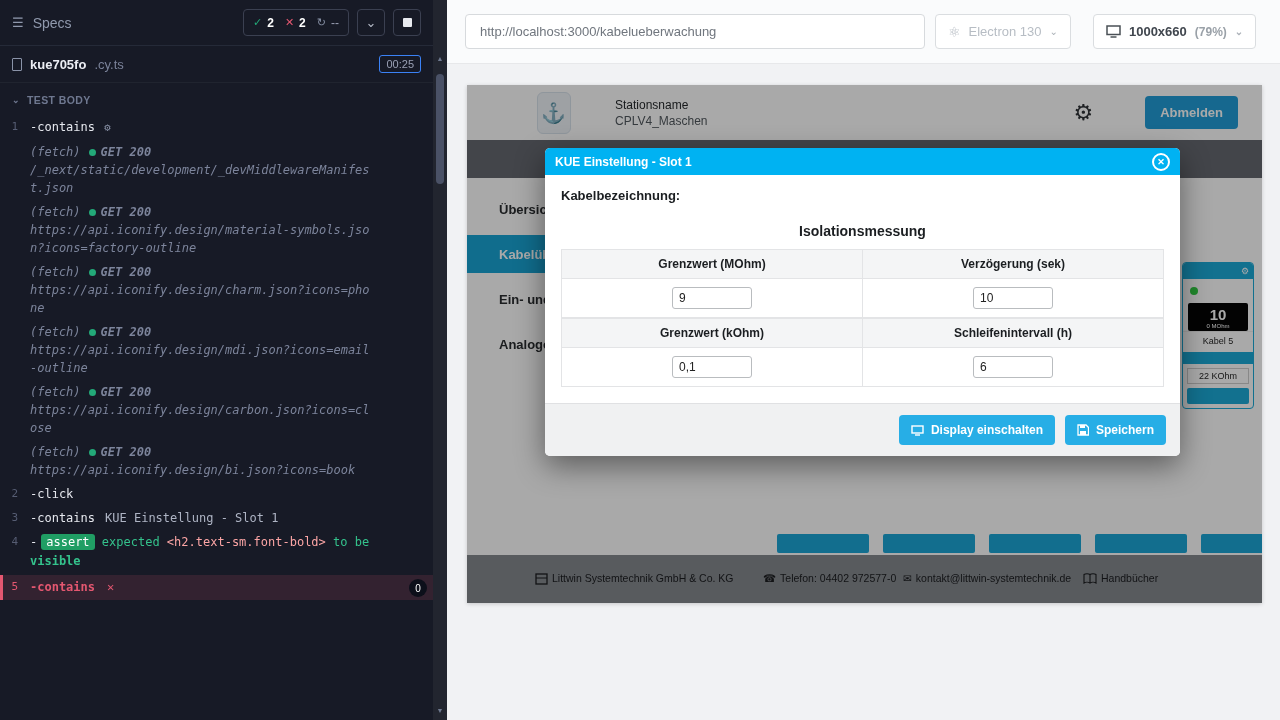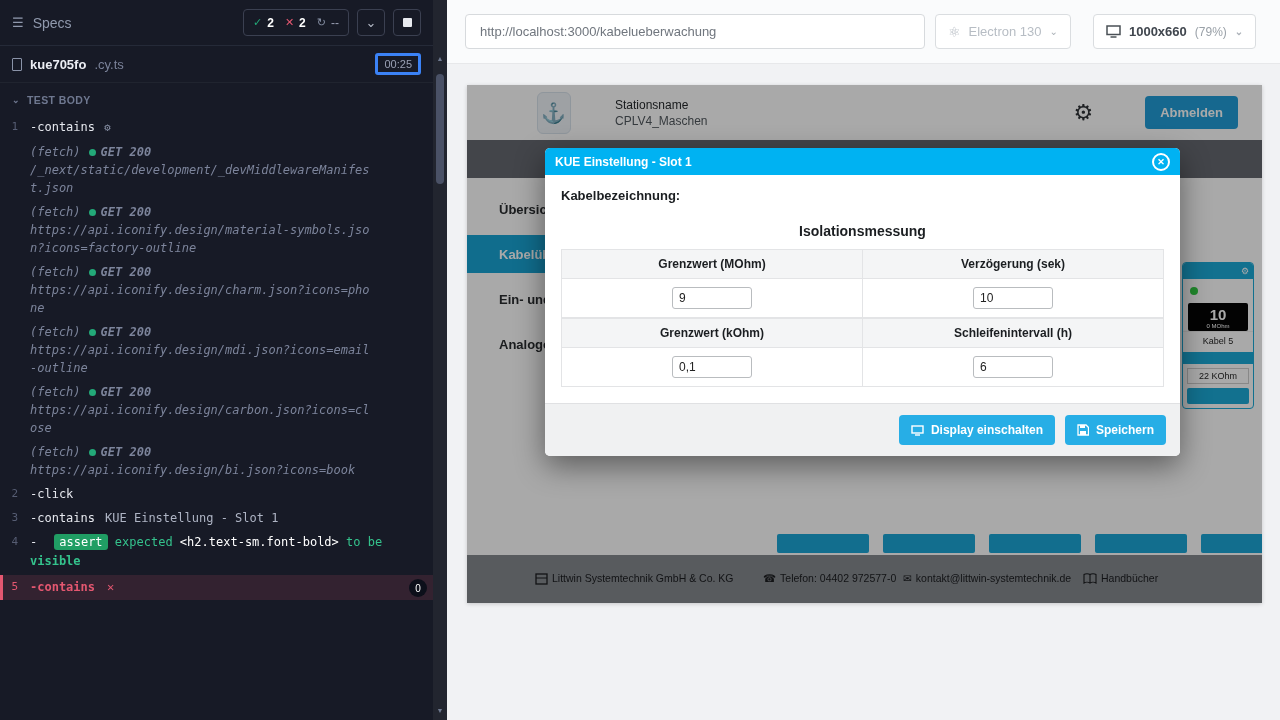--- a/index.html
+++ b/index.html
@@ -18,60 +18,60 @@
   .stat .ic{font-size:11px;font-weight:normal}
   .ic-pass{color:#23a878}.ic-fail{color:#e45770}.ic-pend{color:#8a93a8}
   .stat.pending b{color:#9aa0b4;font-weight:normal}
   .icon-btn{width:28px;height:27px;border:1px solid #3b4051;border-radius:4px;background:transparent;color:#b6bcc9;display:flex;align-items:center;justify-content:center;font-size:13px;cursor:pointer}
   .stop-sq{width:9px;height:9px;background:#e8eaef;border-radius:1px;display:block}
   .rep-spec{height:37px;display:flex;align-items:center;justify-content:space-between;padding:0 12px;border-bottom:1px solid #20242f;flex-shrink:0}
   .spec-left{display:flex;align-items:center;gap:8px}
   .doc-icon{width:10px;height:13px;border:1px solid #8a93a8;border-radius:1px}
   .spec-name{color:#eceef4;font-weight:bold;font-size:13px}
   .spec-ext{color:#7a8299;font-size:13px}
-  .timer{border:3px solid #3b82f6;color:#9aa0b4;border-radius:3px;font-size:11px;padding:2px 6px}
+  .timer{border:1px solid #3b82f6;color:#9aa0b4;border-radius:3px;font-size:11px;padding:2px 6px}
   .rep-section{display:flex;align-items:center;gap:7px;color:#6f7890;font-size:10.5px;font-weight:bold;letter-spacing:.4px;padding:11px 12px 7px;flex-shrink:0}
   .rep-section .chev{font-size:9px}
   .cmd-log{flex:1;font-family:"DejaVu Sans Mono",monospace;font-size:12px;padding-top:2px;overflow:hidden}
   .cmd-row{display:flex;align-items:flex-start;padding:3px 6px 3px 0;min-height:22px}
   .cmd-row .ln{width:30px;flex-shrink:0;text-align:right;padding-right:12px;color:#565d73;padding-top:2px;font-size:11px}
   .cmd-body{flex:1;color:#d4d7e0;line-height:1.5;padding-right:8px}
   .cmd-name{color:#e6e8ee}
   .cmd-args{color:#aeb4c4;margin-left:10px}
   .gear-mini{color:#8a93a8;margin-left:9px;font-size:11px}
   .fetch .cmd-body{color:#7c849b;font-style:italic}
   .f-label{margin-right:8px}
   .f-status{font-weight:bold}
   .f-url{display:block;max-width:345px;overflow-wrap:break-word;word-break:break-all}
   .dot{display:inline-block;width:7px;height:7px;border-radius:50%;background:#23a878;margin-right:5px}
   .assert .cmd-body{line-height:1.65}
   .dash{color:#e6e8ee}
-  .assert-pill{background:#209e64;color:#fff;padding:1px 5px;border-radius:3px;margin-left:17px}
+  .assert-pill{background:#209e64;color:#fff;padding:1px 5px;border-radius:3px;margin-left:4px}
   .a-green{color:#34c28c}
   .a-state{font-weight:bold}
-  .a-target{color:#ffffff}
+  .a-target{color:#fca5a5}
   .failed{background:rgba(228,87,112,.14);border-left:3px solid #e45770}
   .failed .ln{width:27px;color:#e45770}
   .failed .cmd-name{color:#e45770;font-weight:bold}
   .fail-mark{color:#e45770;margin-left:12px}
   .count-badge{margin-left:auto;background:#0c0f1a;color:#fff;min-width:18px;height:18px;border-radius:50%;font-size:10px;display:flex;align-items:center;justify-content:center;font-family:"Liberation Sans",sans-serif;margin-top:1px}
   .rep-scrollbar{width:14px;background:#22252f;display:flex;flex-direction:column;align-items:center;padding:54px 0 4px;position:relative}
   .sb-arrow{color:#707a90;font-size:7px;line-height:10px}
   .sb-spacer{flex:1}
   .sb-thumb{position:absolute;top:74px;left:3px;width:8px;height:110px;background:#4a5166;border-radius:4px}
 
   
   .aut{flex:1;display:flex;flex-direction:column}
   .toolbar{height:64px;background:#fafbfc;border-bottom:1px solid #e7e8ea;display:flex;align-items:center;padding:0 18px;flex-shrink:0}
   .url-input{width:460px;height:35px;border:1px solid #d7dadd;border-radius:4px;background:#fff;color:#70767e;font-size:13px;padding:0 14px;outline:none}
   .sel{height:35px;background:#fff;border:1px solid #dadde0;border-radius:4px;display:flex;align-items:center;padding:0 12px;gap:8px;font-size:13px}
   .browser-sel{margin-left:10px;color:#b7bdc4}
   .atom-icon{font-size:14px;color:#b7bdc4}
   .viewport-sel{margin-left:22px;color:#40464e;font-weight:bold}
-  .vp-zoom{color:#9aa1a8;font-weight:normal;font-size:12px}
+  .vp-zoom{color:#9aa1a8;font-weight:bold;font-size:12px}
   .chev-sm{color:#aab0b7;font-size:10px}
 
   .app{position:relative;width:795px;height:518px;margin:21px 0 0 20px;background:#fff;overflow:hidden;box-shadow:0 1px 4px rgba(0,0,0,.18)}
   .app-header{height:55px;background:#fff;display:flex;align-items:center;padding:0 24px 0 70px}
   .logo-tile{width:34px;height:42px;background:#eef3f8;border:1px solid #d7e2ec;border-radius:6px;display:flex;align-items:center;justify-content:center;color:#1a6aad;font-size:20px;flex-shrink:0}
   .station{margin-left:44px}
   .station-label{font-size:12px;font-weight:normal;color:#1f2326}
   .station-value{font-size:12px;color:#4e555b;margin-top:2px}
   .hdr-gear{margin-left:auto;margin-right:52px;font-size:22px;color:#2b2f33}
   .logout-btn{background:#1e9cd7;color:#fff;font-size:13px;font-weight:bold;border:none;border-radius:4px;padding:9px 15px;cursor:pointer}

